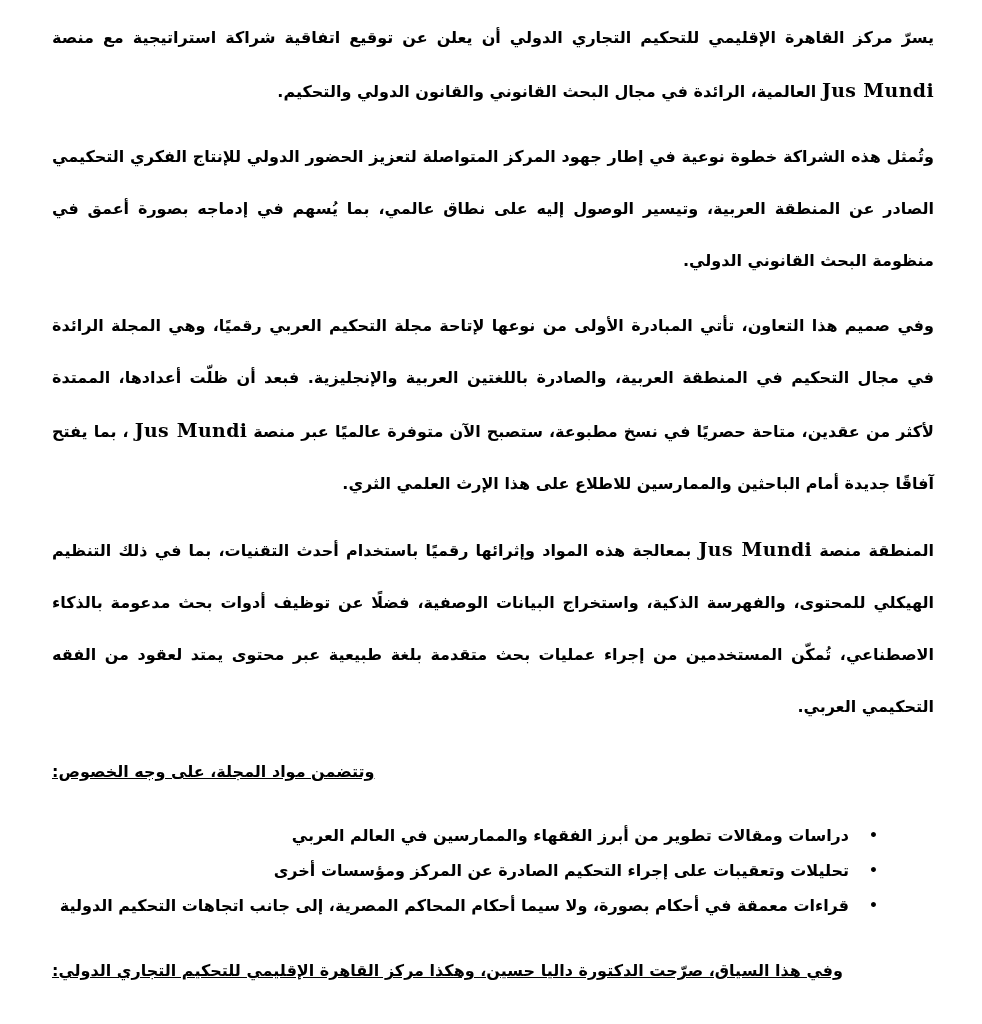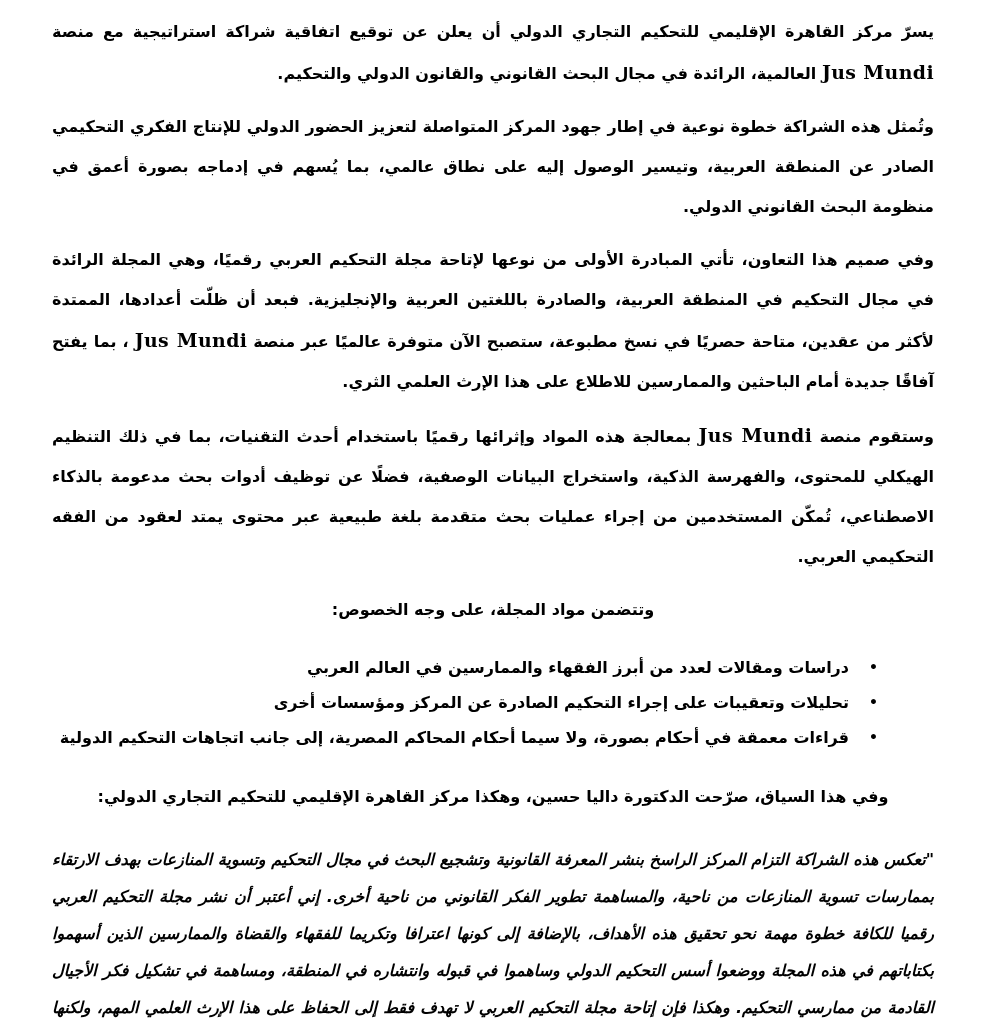--- a/index.html
+++ b/index.html
@@ -20,24 +20,25 @@
     direction: rtl;
     color: #000000;
     background: #ffffff;
     font-family: "DejaVu Sans", sans-serif;
     font-weight: 700;
     text-align: justify;
   }
   .para {
     margin: 0 0 13px 0;
     font-size: 16px;
-    line-height: 40px;
+    line-height: 52px;
   }
   .para.single-line {
-    text-align: center;
+    text-align: left;
+    text-decoration: underline;
   }
   .list-intro {
     margin-bottom: 20px;
   }
   .bullets {
     list-style: none;
     margin: 0 0 22px 0;
     padding: 0 56px 0 0;
   }
   .bullets li {
@@ -72,28 +73,28 @@
 
 <div class="page">
 
   <p class="para"><span>يسرّ مركز القاهرة الإقليمي للتحكيم التجاري الدولي أن يعلن عن توقيع اتفاقية شراكة استراتيجية مع منصة </span><span class="latin" dir="ltr">Jus Mundi</span><span> العالمية، الرائدة في مجال البحث القانوني والقانون الدولي والتحكيم.</span></p>
 
   <p class="para"><span>وتُمثل هذه الشراكة خطوة نوعية في إطار جهود المركز المتواصلة لتعزيز الحضور الدولي للإنتاج الفكري التحكيمي الصادر عن المنطقة العربية، وتيسير الوصول إليه على نطاق عالمي، بما يُسهم في إدماجه بصورة أعمق في منظومة البحث القانوني الدولي.</span></p>
 
   <p class="para"><span>وفي صميم هذا التعاون، تأتي المبادرة الأولى من نوعها لإتاحة مجلة التحكيم العربي رقميًا، وهي المجلة الرائدة في مجال التحكيم في المنطقة العربية، والصادرة باللغتين العربية والإنجليزية. فبعد أن ظلّت أعدادها، الممتدة لأكثر من عقدين، متاحة حصريًا في نسخ مطبوعة، ستصبح الآن متوفرة عالميًا عبر منصة </span><span class="latin" dir="ltr">Jus Mundi</span><span> ، بما يفتح آفاقًا جديدة أمام الباحثين والممارسين للاطلاع على هذا الإرث العلمي الثري.</span></p>
 
 
-  <p class="para"><span>وستقوم منصة </span><span class="latin" dir="ltr">Jus Mundi</span><span> بمعالجة هذه المواد وإثرائها رقميًا باستخدام أحدث التقنيات، بما في ذلك التنظيم الهيكلي للمحتوى، والفهرسة الذكية، واستخراج البيانات الوصفية، فضلًا عن توظيف أدوات بحث مدعومة بالذكاء الاصطناعي، تُمكّن المستخدمين من إجراء عمليات بحث متقدمة بلغة طبيعية عبر محتوى يمتد لعقود من الفقه التحكيمي العربي.</span></p>
+  <p class="para"><span>المنطقة منصة </span><span class="latin" dir="ltr">Jus Mundi</span><span> بمعالجة هذه المواد وإثرائها رقميًا باستخدام أحدث التقنيات، بما في ذلك التنظيم الهيكلي للمحتوى، والفهرسة الذكية، واستخراج البيانات الوصفية، فضلًا عن توظيف أدوات بحث مدعومة بالذكاء الاصطناعي، تُمكّن المستخدمين من إجراء عمليات بحث متقدمة بلغة طبيعية عبر محتوى يمتد لعقود من الفقه التحكيمي العربي.</span></p>
 
   <p class="para single-line list-intro">وتتضمن مواد المجلة، على وجه الخصوص:</p>
 
   <ul class="bullets">
     <li>
       <span class="bullet">•</span>
-      <span class="li-text">دراسات ومقالات لعدد من أبرز الفقهاء والممارسين في العالم العربي</span>
+      <span class="li-text">دراسات ومقالات تطوير من أبرز الفقهاء والممارسين في العالم العربي</span>
     </li>
     <li>
       <span class="bullet">•</span>
       <span class="li-text">تحليلات وتعقيبات على إجراء التحكيم الصادرة عن المركز ومؤسسات أخرى</span>
     </li>
     <li>
       <span class="bullet">•</span>
       <span class="li-text">قراءات معمقة في أحكام بصورة، ولا سيما أحكام المحاكم المصرية، إلى جانب اتجاهات التحكيم الدولية</span>
     </li>
   </ul>

